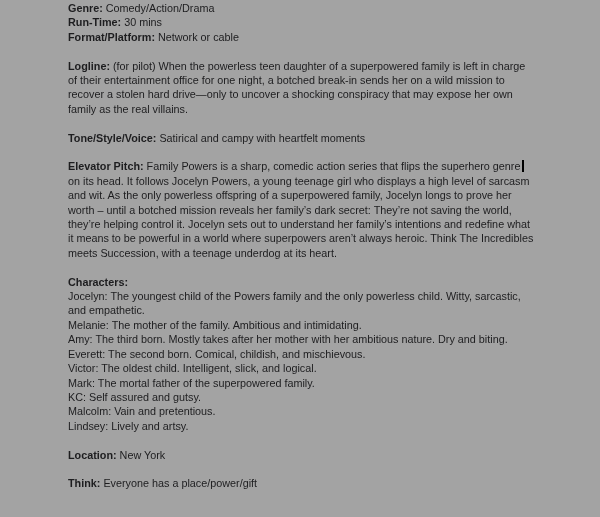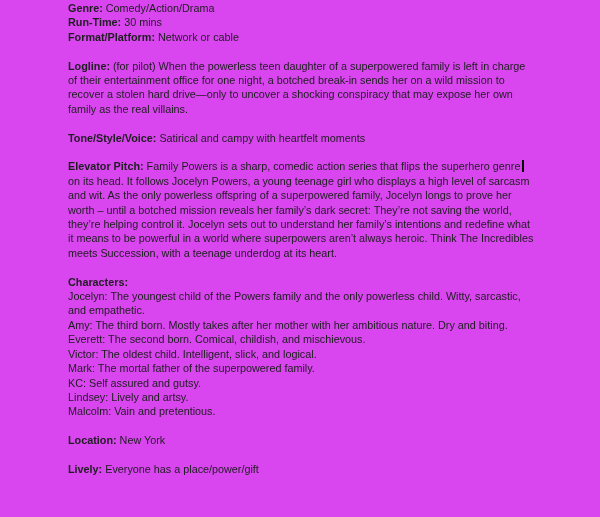--- a/index.html
+++ b/index.html
@@ -14,21 +14,21 @@
   }
   .page {
     box-sizing: border-box;
     width: 600px;
     height: 517px;
     padding: 1px 66px 0 68px;
     font-family: "Liberation Sans", sans-serif;
     font-size: 10.8px;
     line-height: 14.4px;
     color: #1d1d1f;
-    background: #d946ef;
+    background: #a3a3a3;
   }
   .line {
     margin: 0;
     min-height: 14.4px;
   }
   .b { font-weight: bold; }
   .i { }
   .caret {
     display: inline-block;
     width: 2px;
@@ -57,29 +57,30 @@
 
   <p class="line"></p>
 
   <p class="line"><span class="b">Elevator Pitch:</span> <span>Family Powers is a sharp, comedic action series that flips the superhero genre</span><span class="caret"></span> <span>on its head. It follows Jocelyn Powers, a young teenage girl who displays a high level of sarcasm and wit. As the only powerless offspring of a superpowered family, Jocelyn longs to prove her worth – until a botched mission reveals her family’s dark secret: They’re not saving the world, they’re helping control it. Jocelyn sets out to understand her family’s intentions and redefine what it means to be powerful in a world where superpowers aren’t always heroic. Think</span> <span class="i">The Incredibles</span> <span>meets</span> <span class="i">Succession</span><span>, with a teenage underdog at its heart.</span></p>
 
   <p class="line"></p>
 
   <p class="line b"><span>Characters:</span></p>
 
   <p class="line"><span>Jocelyn:</span> <span class="i">The youngest child of the Powers family and the only powerless child. Witty, sarcastic, and empathetic.</span></p>
+  <p class="line"><span>Melanie:</span> <span class="i">The mother of the family. Ambitious and intimidating.</span></p>
   <p class="line"><span>Amy:</span> <span class="i">The third born. Mostly takes after her mother with her ambitious nature. Dry and biting.</span></p>
   <p class="line"><span>Everett:</span> <span class="i">The second born. Comical, childish, and mischievous.</span></p>
   <p class="line"><span>Victor:</span> <span class="i">The oldest child. Intelligent, slick, and logical.</span></p>
   <p class="line"><span>Mark:</span> <span class="i">The mortal father of the superpowered family.</span></p>
   <p class="line"><span>KC:</span> <span>Self assured and gutsy.</span></p>
+  <p class="line"><span>Malcolm:</span> <span class="i">Vain and pretentious.</span></p>
   <p class="line"><span>Lindsey:</span> <span class="i">Lively and artsy.</span></p>
-  <p class="line"><span>Malcolm:</span> <span class="i">Vain and pretentious.</span></p>
 
   <p class="line"></p>
 
   <p class="line"><span class="b">Location:</span> <span>New York</span></p>
 
   <p class="line"></p>
 
-  <p class="line"><span class="b">Lively:</span> <span>Everyone has a place/power/gift</span></p>
+  <p class="line"><span class="b">Think:</span> <span>Everyone has a place/power/gift</span></p>
 
 </div>
 
 </body></html>

